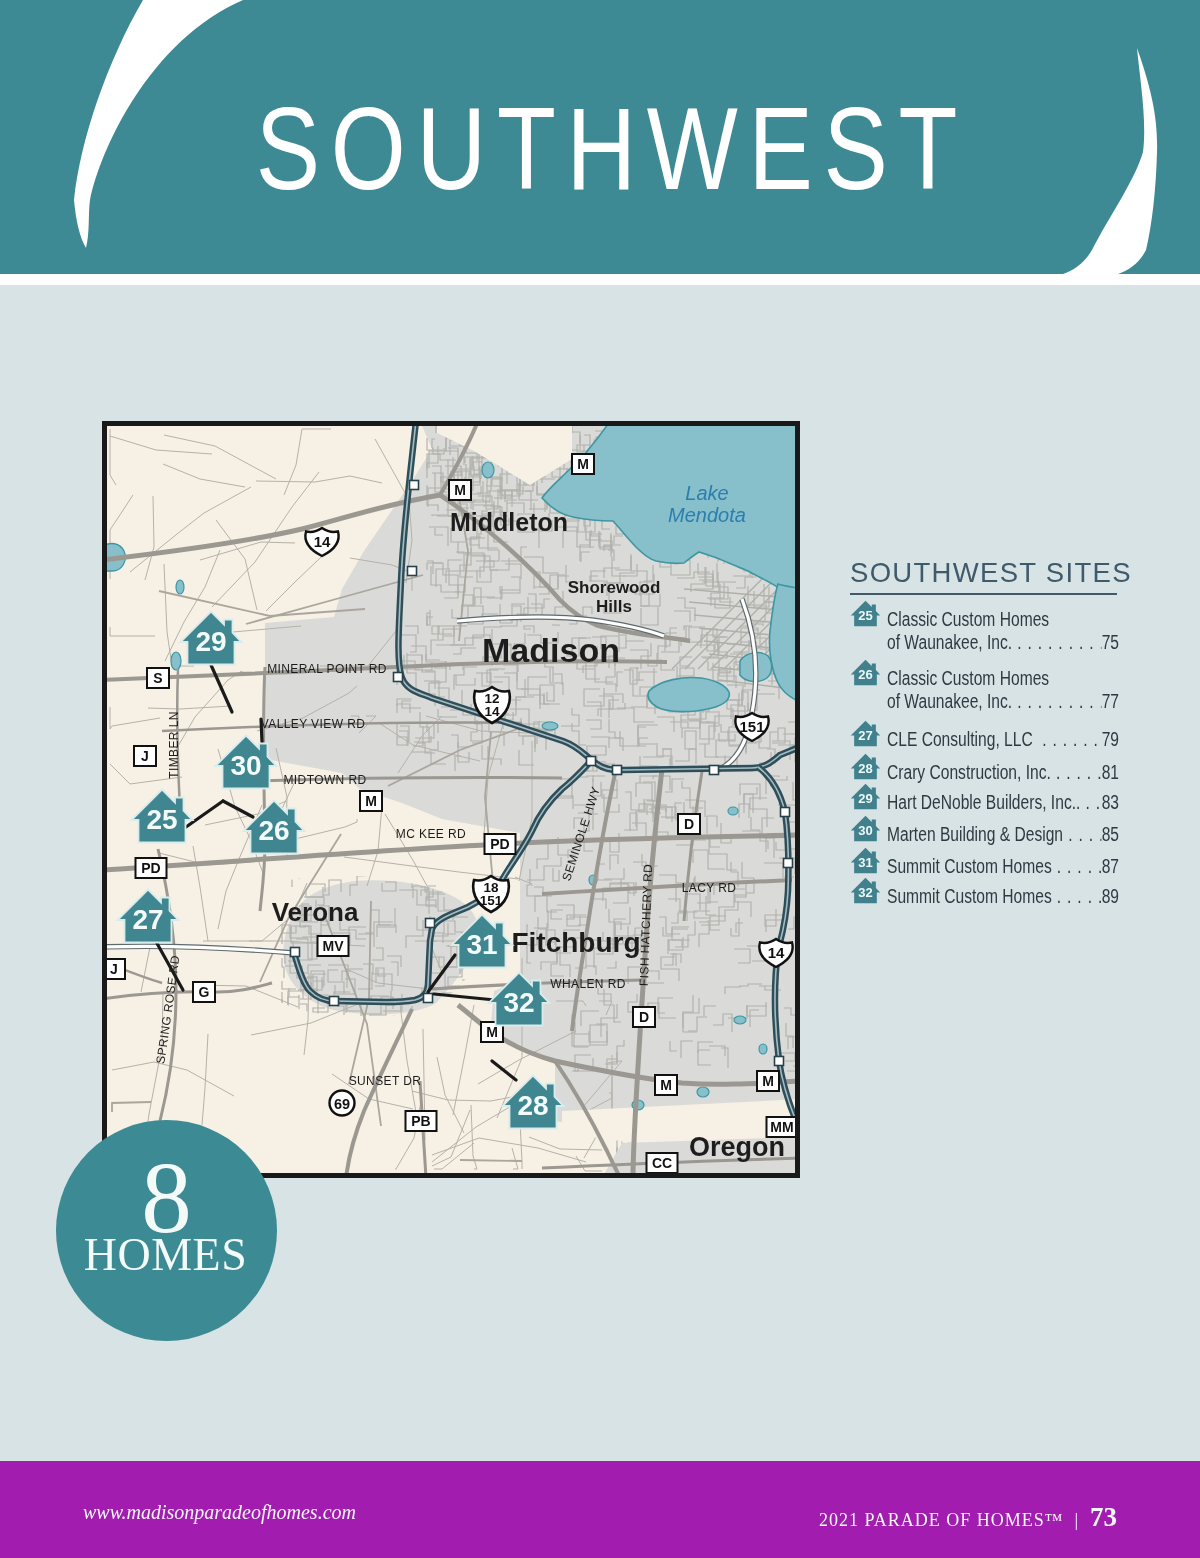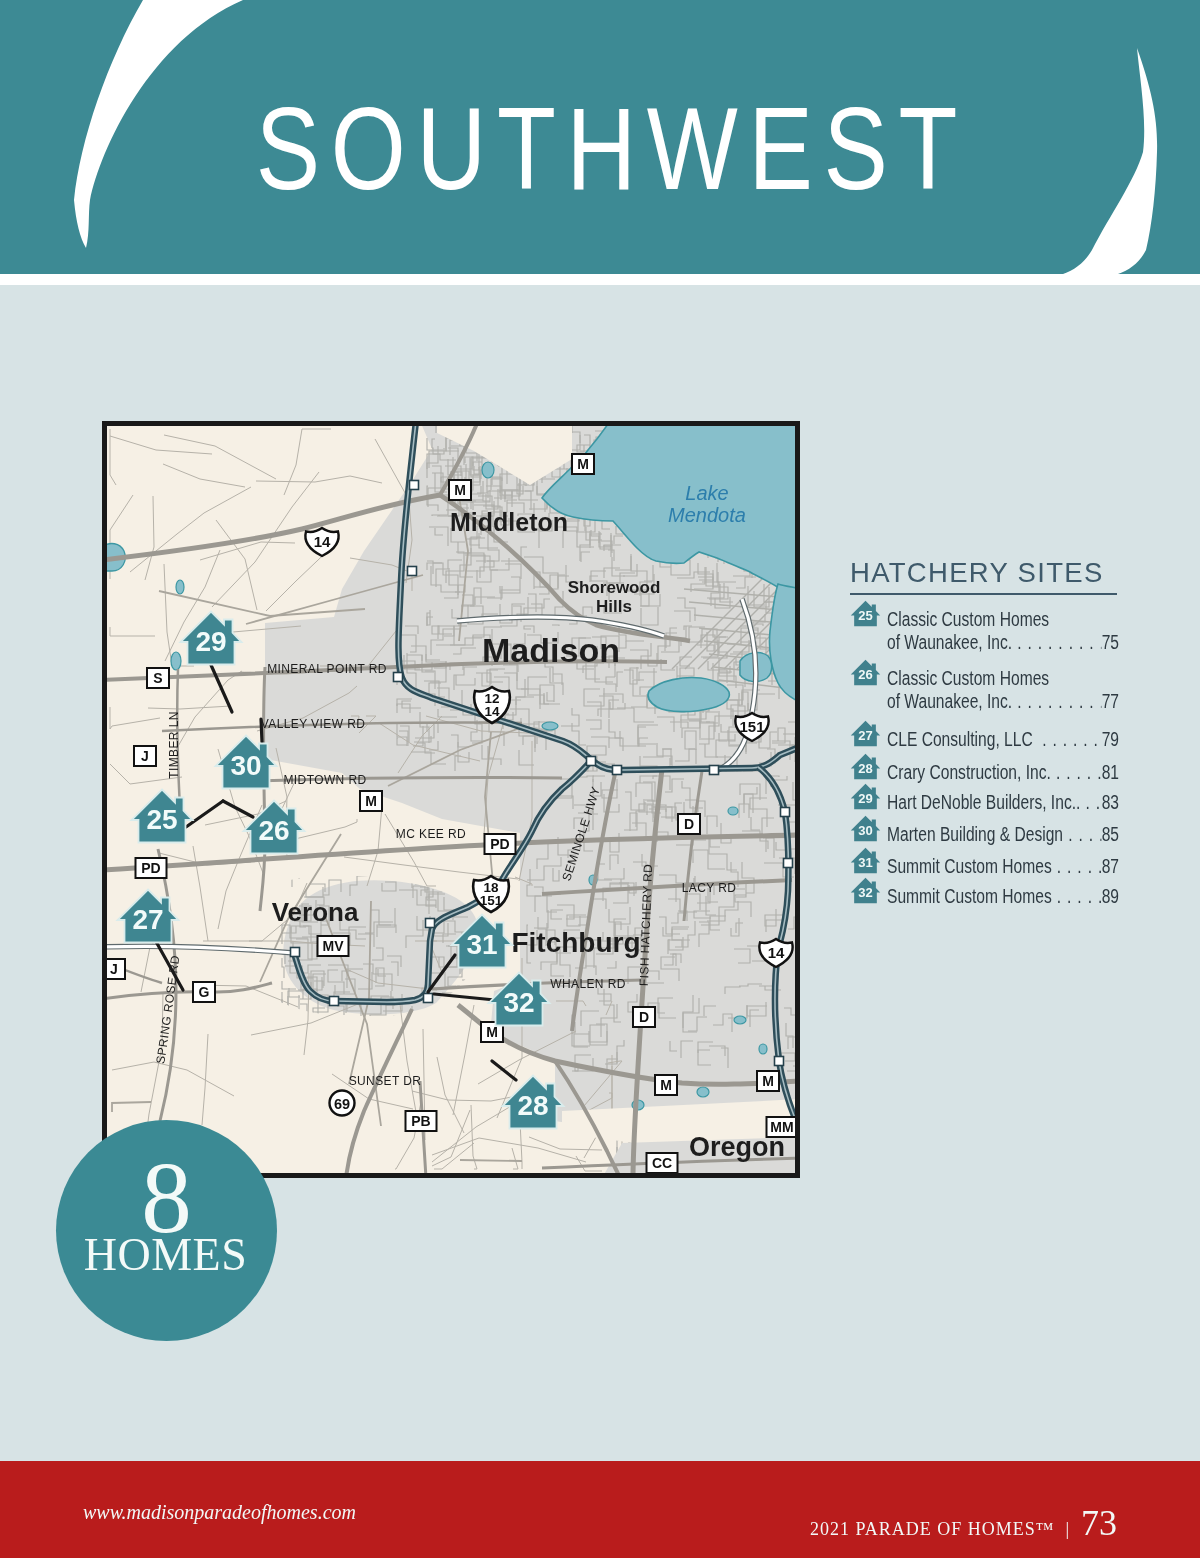--- a/index.html
+++ b/index.html
@@ -17,25 +17,25 @@
   .item .txt { margin-left:6px; width:290px; transform:scaleX(0.8); transform-origin:0 0;
                 font-size:19.5px; line-height:23px; color:#2e3a42; margin-top:8px; }
   .l2 { display:flex; }
   .dots { flex:1; overflow:hidden; white-space:nowrap; letter-spacing:1px; }
   .pg { }
   .badge { position:absolute; left:56px; top:1120px; width:221px; height:221px; border-radius:50%;
             background:#3b8a94; color:#f3faf8; text-align:center;
             font-family:"Liberation Serif", serif; }
   .badge .n8 { font-size:101px; line-height:1; margin-top:28px; }
   .badge .hm { font-size:46px; letter-spacing:0.5px; line-height:1; margin-top:-17px; margin-left:-2px;text-align:center; }
-  .footer { position:absolute; left:0; top:1461px; width:1200px; height:97px; background:#b91c1c;
+  .footer { position:absolute; left:0; top:1461px; width:1200px; height:97px; background:#a21caf;
              font-family:"Liberation Serif", serif; color:#f2f8f7; }
   .furl { position:absolute; left:83px; top:40px; font-style:italic; font-size:20px; }
   .fright { position:absolute; right:83px; top:41px; font-size:18px; letter-spacing:1px; }
-  .fright .pgnum { font-size:36px; font-weight:normal; letter-spacing:0; }
+  .fright .pgnum { font-size:27px; font-weight:bold; letter-spacing:0; }
   svg text { font-family:"Liberation Sans", sans-serif; }
 </style></head>
 <body>
 
 <div class="band"></div>
 
 <svg style="position:absolute;left:0;top:0" width="300" height="274" viewBox="0 0 300 274">
   <path d="M143,0 C108,60 80,140 74,200 C76,222 80,238 86,248 C90,232 88,214 90,200 C100,150 150,40 243,0 Z" fill="#fff"></path>
 </svg>
 
@@ -1390,21 +1390,21 @@
 
 <g transform="translate(431,681)">
         <path d="M0,-26.5 L13,-13.5 L13,-18.5 L21.5,-18.5 L21.5,-5.3 L30.5,4 L23.5,4 L23.5,26.5 L-23.5,26.5 L-23.5,4 L-30.5,4 Z" fill="#3f8691" stroke="#d9ecec" stroke-width="1.8"></path>
         <text x="0" y="13" text-anchor="middle" font-size="28" font-weight="bold" fill="#f2fbfa">28</text>
       </g>
 </svg>
 </div>
 
 <div class="sites">
 
-<h2>HATCHERY SITES</h2>
+<h2>SOUTHWEST SITES</h2>
 <div class="rule"></div>
 
 <div class="item" style="top:42px">
       <svg width="31" height="27" viewBox="-32 -28 64 56" style="display:block">
         <path d="M0,-26.5 L13,-13.5 L13,-18.5 L21.5,-18.5 L21.5,-5.3 L30.5,4 L23.5,4 L23.5,26.5 L-23.5,26.5 L-23.5,4 L-30.5,4 Z" fill="#40818d"></path>
         <text x="0" y="13" text-anchor="middle" font-size="27" font-weight="bold" fill="#eef7f6" font-family="Liberation Sans, sans-serif">25</text>
       </svg>
       <div class="txt">
         <div class="l1">Classic Custom Homes</div>
         <div class="l2">

